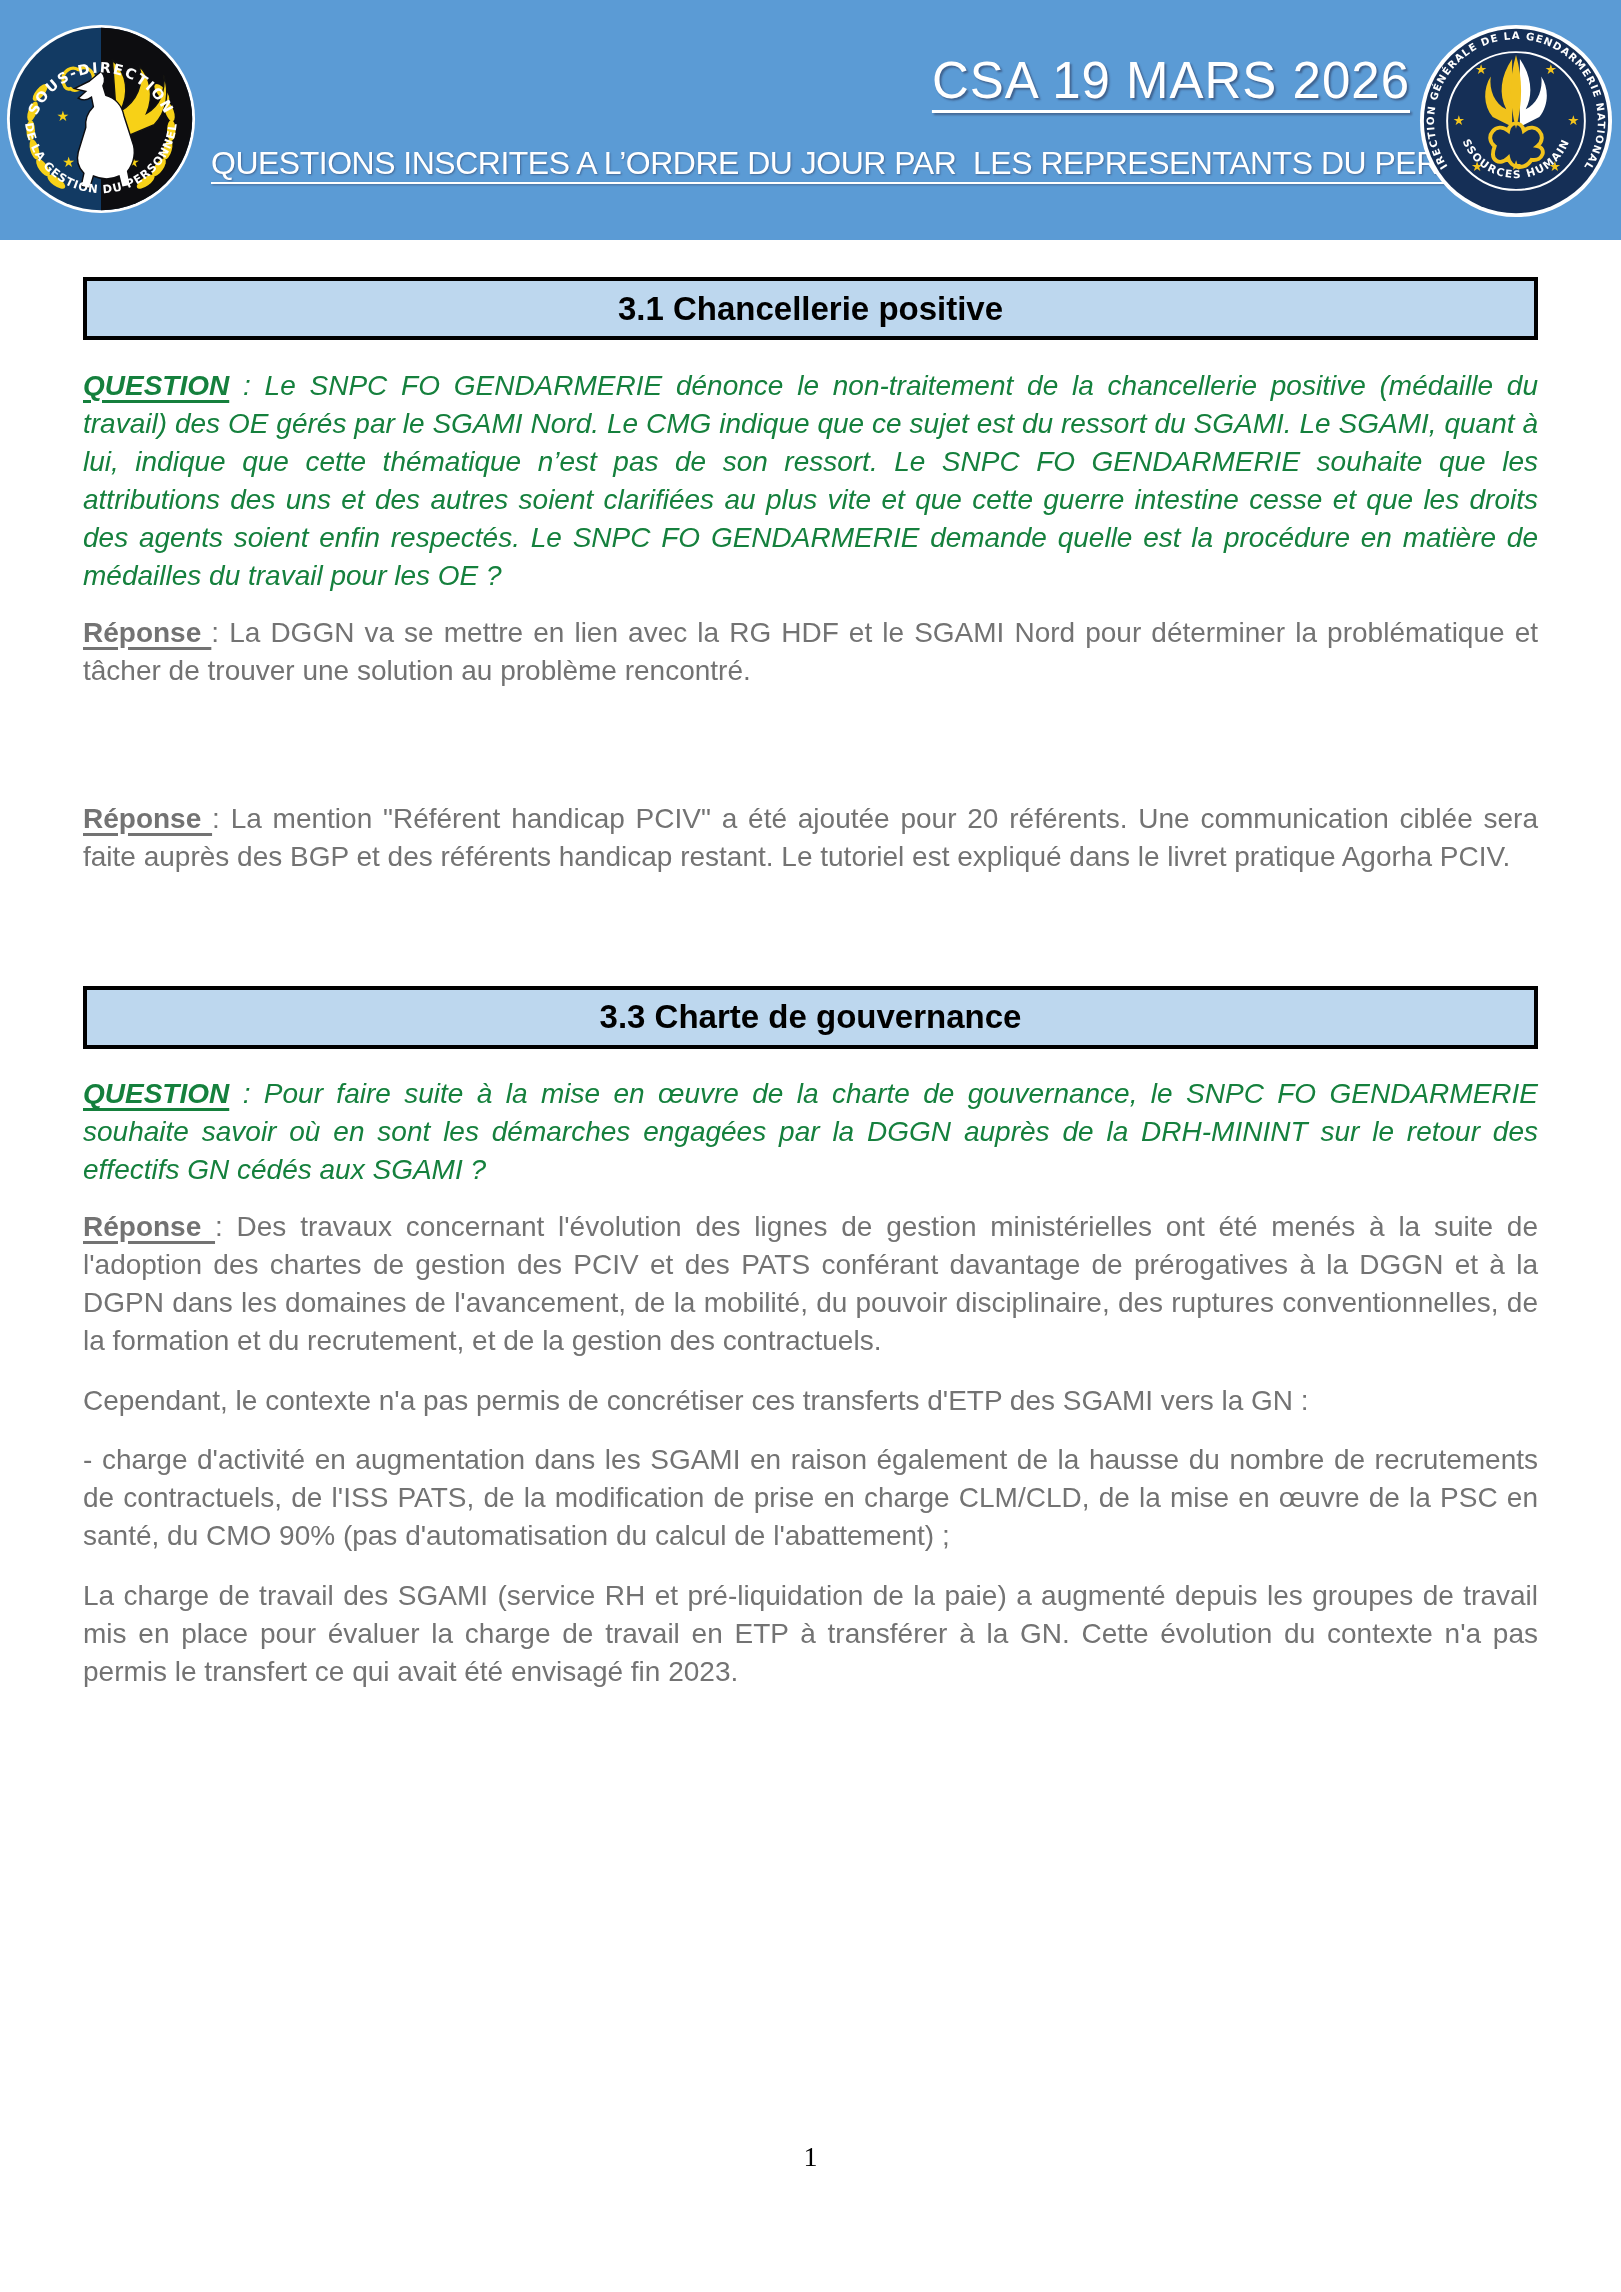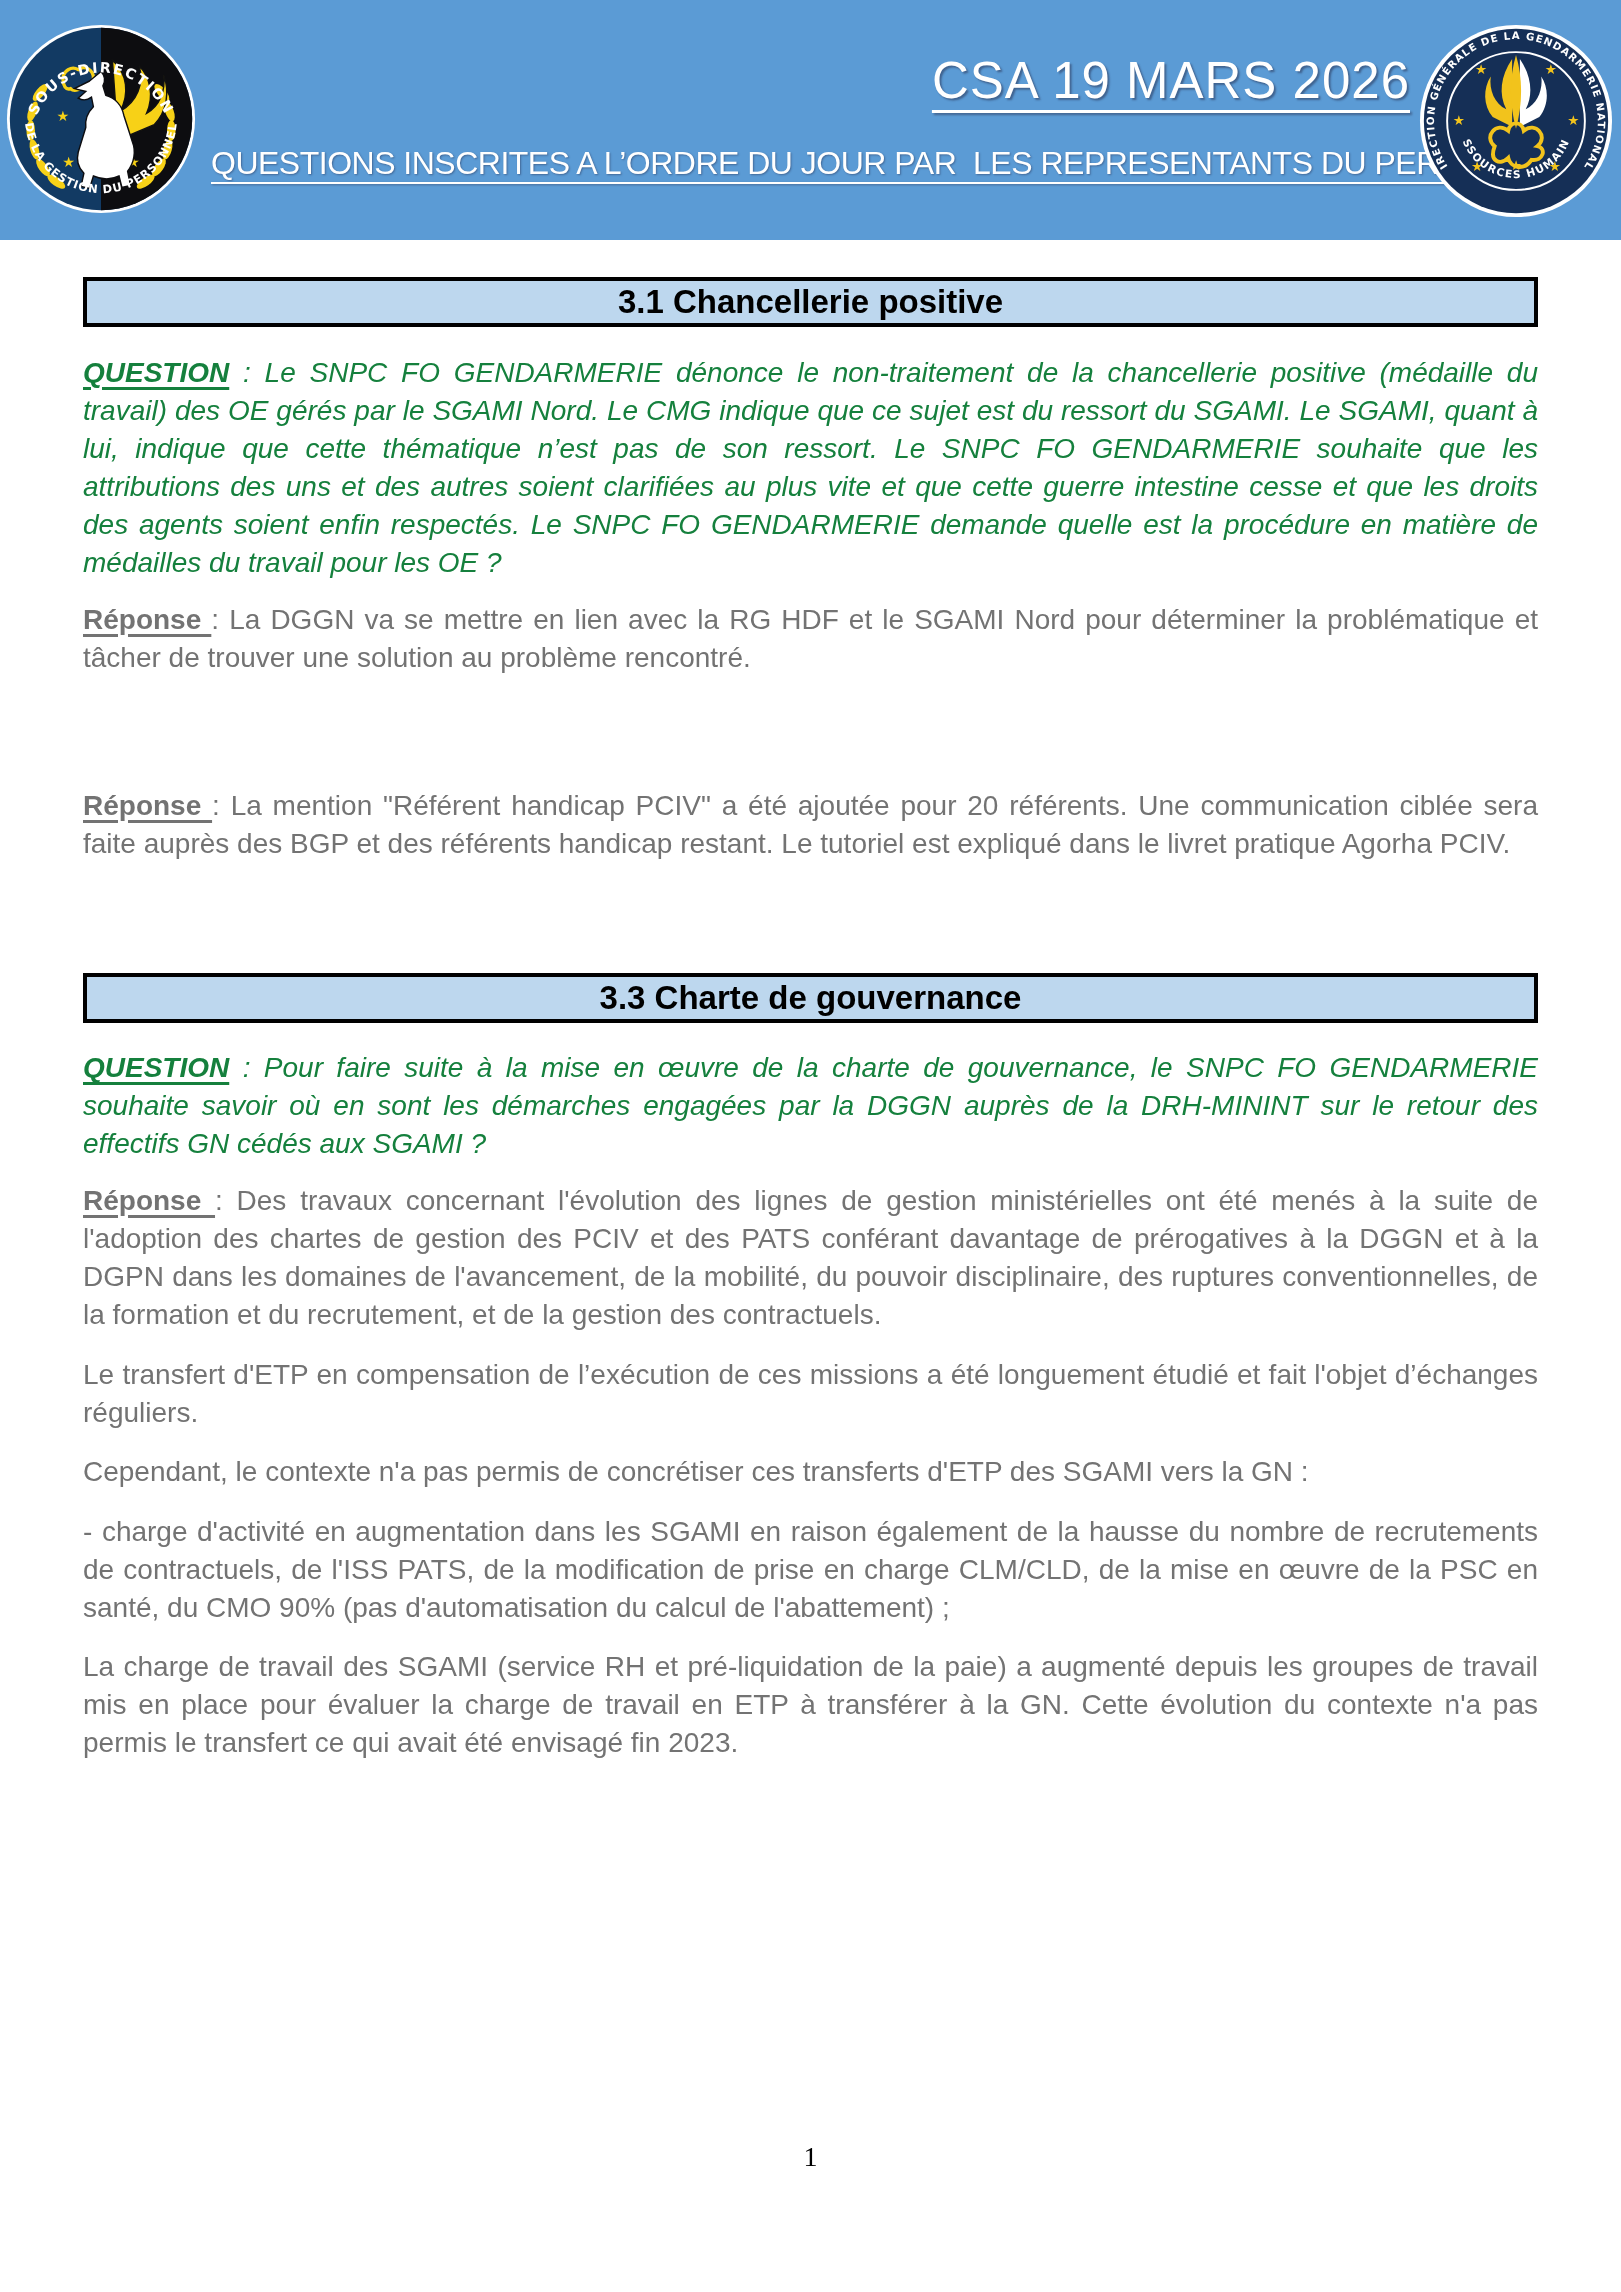--- a/index.html
+++ b/index.html
@@ -42,21 +42,21 @@
     text-shadow:1px 1px 2px rgba(30,30,60,.4);
     white-space:pre;
   }
 
   
   main { padding:37px 83px 0 83px; }
   .section + .section { margin-top:110px; }
   .sec-box {
     background:#BDD7EE;
     border:4.9px solid #000000;
-    height:50px;
+    height:63px;
     display:flex; align-items:center; justify-content:center;
     font-size:33px; font-weight:700; color:#000000;
   }
   .question {
     margin-top:26.5px;
     font-size:28px; line-height:38px;
     font-style:italic; color:#15803d;
     text-align:justify;
   }
   .q-label {
@@ -201,21 +201,20 @@
       </div>
     </section>
 
     <section class="section">
       <div class="sec-box">
         <span>3.3 Charte de gouvernance</span>
       </div>
       <p class="question"><span class="q-label">QUESTION</span><span> : Pour faire suite à la mise en œuvre de la charte de gouvernance, le SNPC FO GENDARMERIE souhaite savoir où en sont les démarches engagées par la DGGN auprès de la DRH-MININT sur le retour des effectifs GN cédés aux SGAMI ?</span></p>
       <div class="response">
         <p><span class="r-label">Réponse </span><span>: Des travaux concernant l'évolution des lignes de gestion ministérielles ont été menés à la suite de l'adoption des chartes de gestion des PCIV et des PATS conférant davantage de prérogatives à la DGGN et à la DGPN dans les domaines de l'avancement, de la mobilité, du pouvoir disciplinaire, des ruptures conventionnelles, de la formation et du recrutement, et de la gestion des contractuels.</span></p>
-        <p class="resp-extra">Le transfert d'ETP en compensation de l’exécution de ces missions a été longuement étudié et fait l'objet d’échanges réguliers.</p>
         <p class="resp-extra">Cependant, le contexte n'a pas permis de concrétiser ces transferts d'ETP des SGAMI vers la GN :</p>
         <p class="resp-extra">- charge d'activité en augmentation dans les SGAMI en raison également de la hausse du nombre de recrutements de contractuels, de l'ISS PATS, de la modification de prise en charge CLM/CLD, de la mise en œuvre de la PSC en santé, du CMO 90% (pas d'automatisation du calcul de l'abattement) ;</p>
         <p class="resp-extra">La charge de travail des SGAMI (service RH et pré-liquidation de la paie) a augmenté depuis les groupes de travail mis en place pour évaluer la charge de travail en ETP à transférer à la GN.  Cette évolution du contexte n'a pas permis le transfert ce qui avait été envisagé fin 2023.</p>
       </div>
     </section>
 
   </main>
 
   <footer>
     <span class="page-num">1</span>

